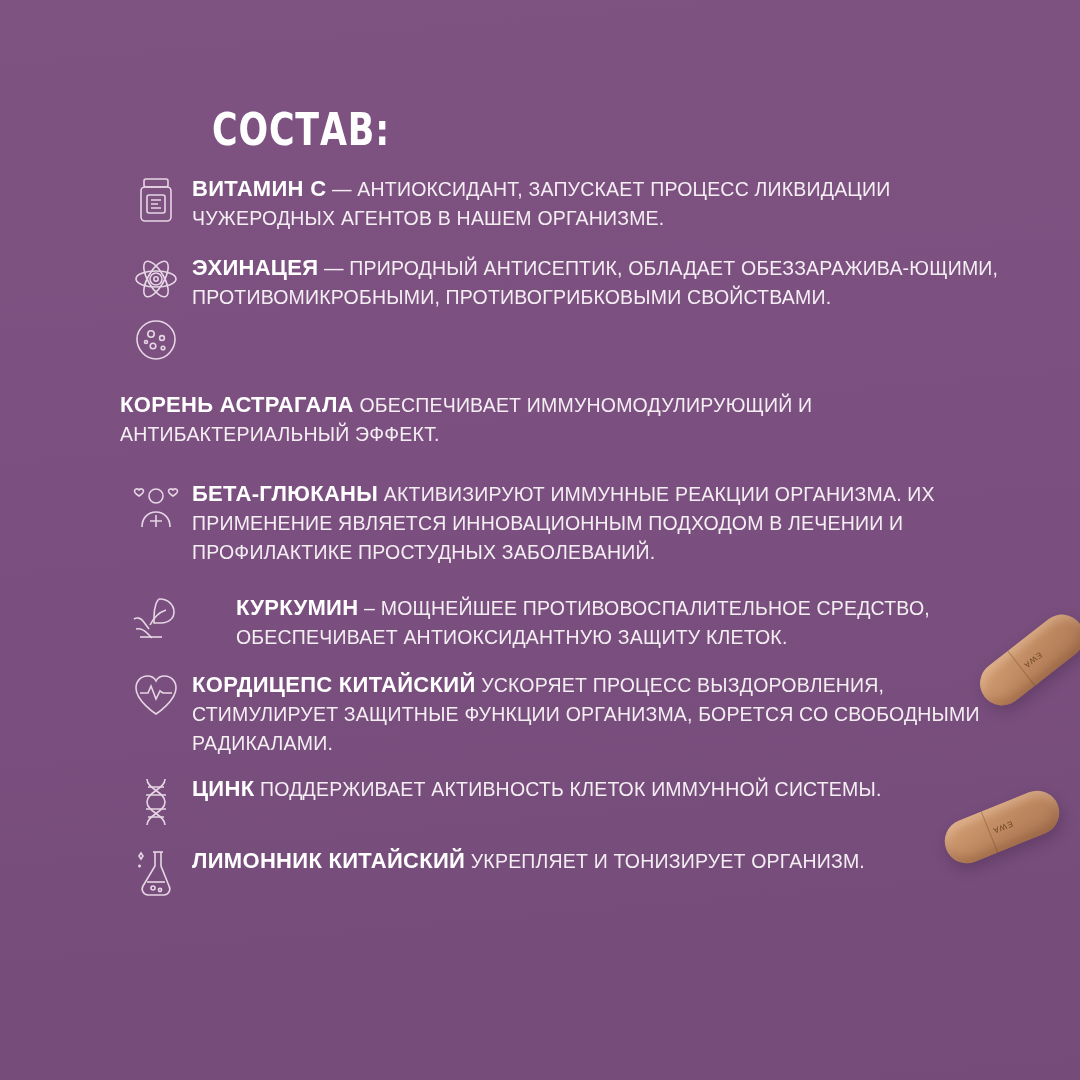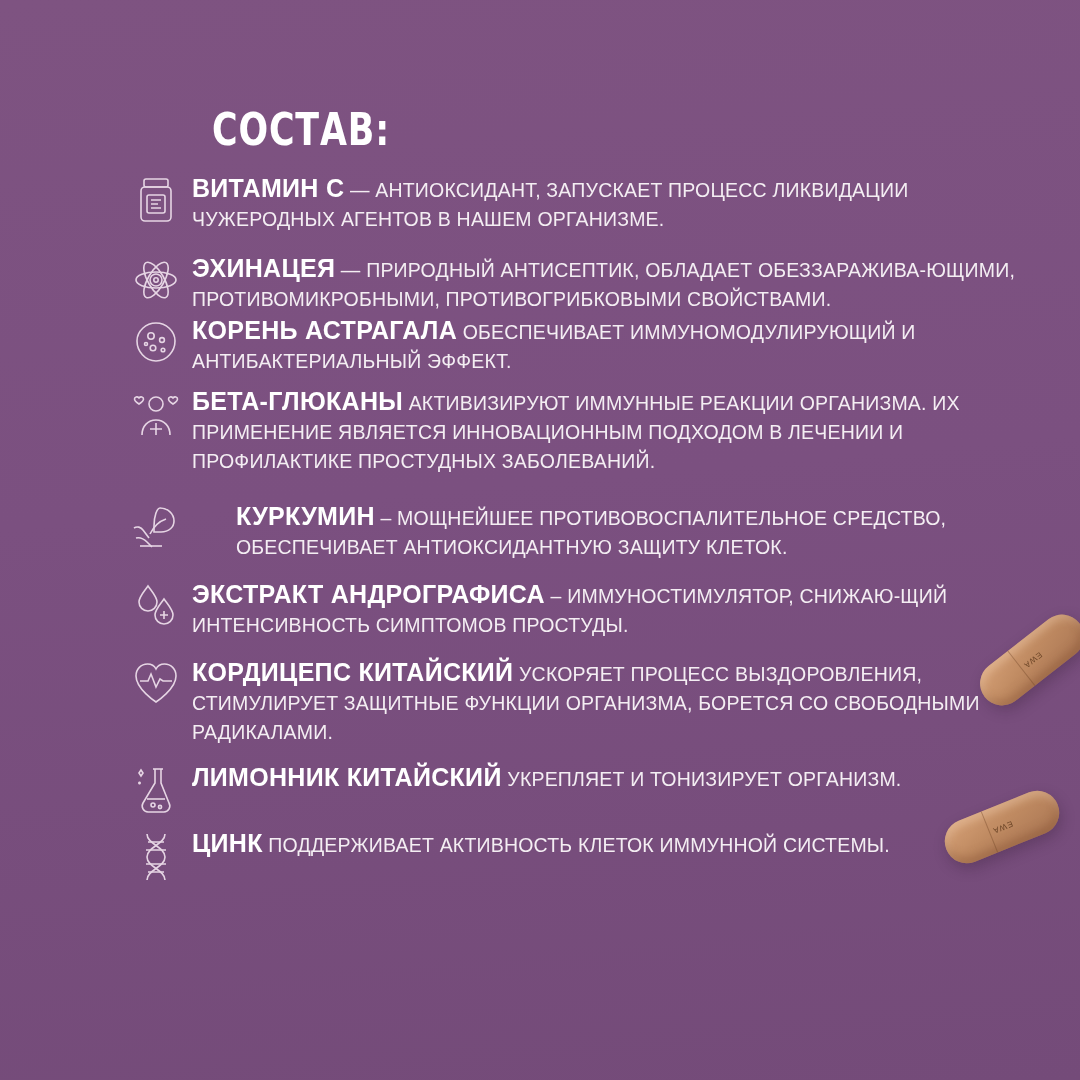--- a/index.html
+++ b/index.html
@@ -65,28 +65,28 @@
     color: #f4eef3;
     font-size: 19.5px;
     line-height: 29px;
     letter-spacing: 0.2px;
     padding-top: 2px;
     font-family: "Liberation Sans", sans-serif;
   }
   .text b {
     color: #ffffff;
     font-weight: 700;
-    font-size: 25px;
+    font-size: 22px;
     letter-spacing: 0.3px;
   }
 
   
   .item.i1 { margin-bottom: 18px; }
   .item.i2 { margin-bottom: 0; }
-  .item.i3 { margin-bottom: 9px; }
+  .item.i3 { margin-bottom: 28px; flex-direction: column; }
   .item.i4 { margin-bottom: 24px; }
   .item.i5 { margin-bottom: 16px; gap: 44px; }
   .item.i6 { margin-bottom: 16px; }
   .item.i7 { margin-bottom: 14px; }
   .item.i8 { margin-bottom: 16px; }
 
   
   .capsule {
     position: absolute;
     z-index: 3;
@@ -210,75 +210,63 @@
           <path d="M4 24c3-2 7-1 9 2l6 8"></path>
           <path d="M6 34c4-1 8 1 11 4l5 5"></path>
           <path d="M10 42h22"></path>
         </svg>
       </div>
       <div class="text">
         <b>КУРКУМИН</b><span> – МОЩНЕЙШЕЕ ПРОТИВОВОСПАЛИТЕЛЬНОЕ СРЕДСТВО, ОБЕСПЕЧИВАЕТ АНТИОКСИДАНТНУЮ ЗАЩИТУ КЛЕТОК.</span>
       </div>
     </div>
 
-    <div class="item i6">
-      <div class="icon-wrap">
-        <svg width="46" height="48" viewBox="0 0 46 48" fill="none" stroke="#e6d5e4" stroke-width="1.6">
-          <path d="M15 4c5 7 9 11 9 16a9 9 0 0 1-18 0c0-5 4-9 9-16z"></path>
-          <path d="M31 17c5 7 9 11 9 16a9 9 0 0 1-18 0c0-5 4-9 9-16z"></path>
-          <path d="M31 29v8M27 33h8"></path>
-        </svg>
-      </div>
-      <div class="text">
-        <b>ЭКСТРАКТ АНДРОГРАФИСА</b><span> – ИММУНОСТИМУЛЯТОР, СНИЖАЮ-ЩИЙ ИНТЕНСИВНОСТЬ СИМПТОМОВ ПРОСТУДЫ.</span>
-      </div>
-    </div>
 
     <div class="item i7">
       <div class="icon-wrap">
         <svg width="50" height="46" viewBox="0 0 50 46" fill="none" stroke="#e6d5e4" stroke-width="1.6">
           <path d="M25 42S5 29 5 16C5 9 10 4 16.5 4 20.5 4 23.5 6 25 9c1.5-3 4.5-5 8.5-5C40 4 45 9 45 16c0 13-20 26-20 26z"></path>
           <path d="M9 21h8l3-7 5 13 4-8 3 2h9"></path>
         </svg>
       </div>
       <div class="text">
         <b>КОРДИЦЕПС КИТАЙСКИЙ</b><span> УСКОРЯЕТ ПРОЦЕСС ВЫЗДОРОВЛЕНИЯ, СТИМУЛИРУЕТ ЗАЩИТНЫЕ ФУНКЦИИ ОРГАНИЗМА, БОРЕТСЯ СО СВОБОДНЫМИ РАДИКАЛАМИ.</span>
+      </div>
+    </div>
+
+    <div class="item i8">
+      <div class="icon-wrap">
+        <svg width="40" height="52" viewBox="0 0 40 52" fill="none" stroke="#e6d5e4" stroke-width="1.6">
+          <path d="M11 3c0 10 18 13 18 23S11 39 11 49"></path>
+          <path d="M29 3c0 10-18 13-18 23s18 13 18 23"></path>
+          <path d="M12 11h16M10 19h20M10 33h20M12 41h16"></path>
+        </svg>
+      </div>
+      <div class="text">
+        <b>ЦИНК</b><span> ПОДДЕРЖИВАЕТ АКТИВНОСТЬ КЛЕТОК ИММУННОЙ СИСТЕМЫ.</span>
       </div>
     </div>
 
     <div class="item i9">
       <div class="icon-wrap">
         <svg width="46" height="48" viewBox="0 0 46 48" fill="none" stroke="#e6d5e4" stroke-width="1.6">
           <path d="M20 4h10"></path>
           <path d="M22 4v14L10 38a6 6 0 0 0 5 9h16a6 6 0 0 0 5-9L28 18V4"></path>
           <path d="M14 34h18"></path>
           <circle cx="20" cy="40" r="2"></circle>
           <circle cx="27" cy="42" r="1.6"></circle>
           <path d="M6 8l2-3 2 3-2 3z"></path>
           <path d="M5 18h3M6.5 16.5v3"></path>
         </svg>
       </div>
       <div class="text">
         <b>ЛИМОННИК КИТАЙСКИЙ</b><span> УКРЕПЛЯЕТ И ТОНИЗИРУЕТ ОРГАНИЗМ.</span>
       </div>
     </div>
 
-    <div class="item i8">
-      <div class="icon-wrap">
-        <svg width="40" height="52" viewBox="0 0 40 52" fill="none" stroke="#e6d5e4" stroke-width="1.6">
-          <path d="M11 3c0 10 18 13 18 23S11 39 11 49"></path>
-          <path d="M29 3c0 10-18 13-18 23s18 13 18 23"></path>
-          <path d="M12 11h16M10 19h20M10 33h20M12 41h16"></path>
-        </svg>
-      </div>
-      <div class="text">
-        <b>ЦИНК</b><span> ПОДДЕРЖИВАЕТ АКТИВНОСТЬ КЛЕТОК ИММУННОЙ СИСТЕМЫ.</span>
-      </div>
-    </div>
-
   </div>
 </div>
 
 <div class="capsule" id="capsule-1">
   <div class="cap-line"></div>
   <div class="cap-text">EWA</div>
 </div>
 <div class="capsule" id="capsule-2">
   <div class="cap-line"></div>
   <div class="cap-text">EWA</div>

